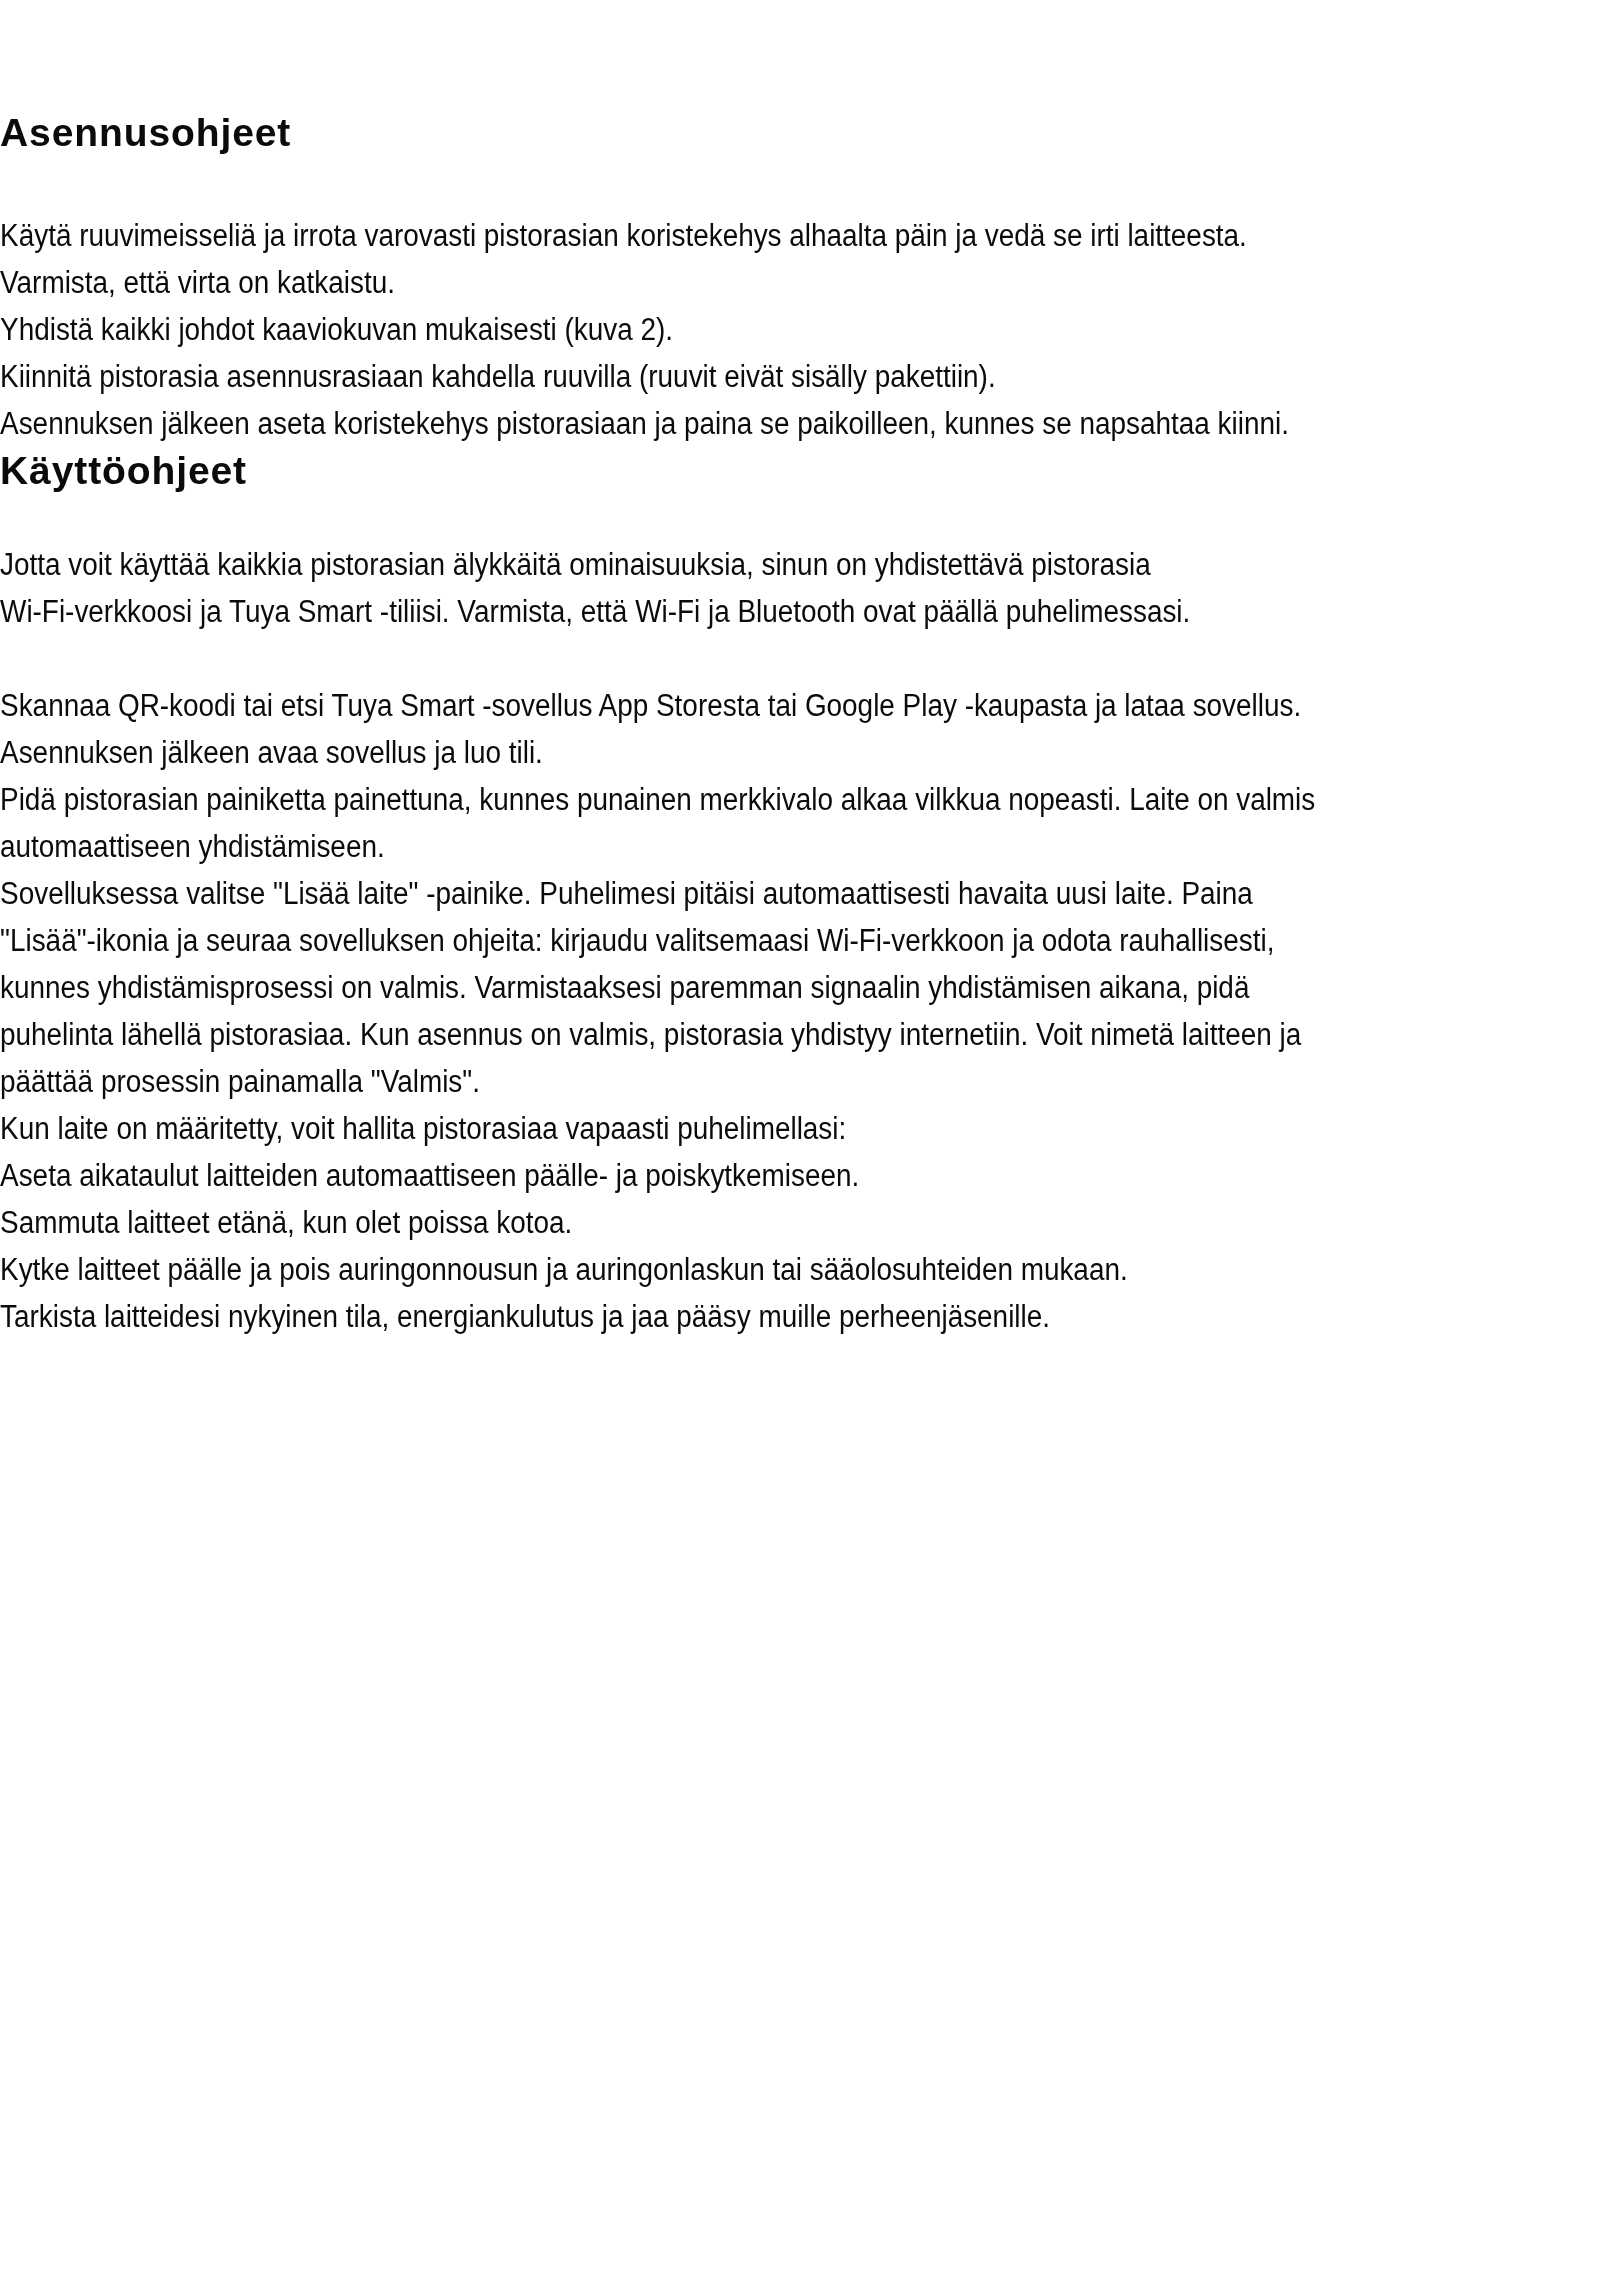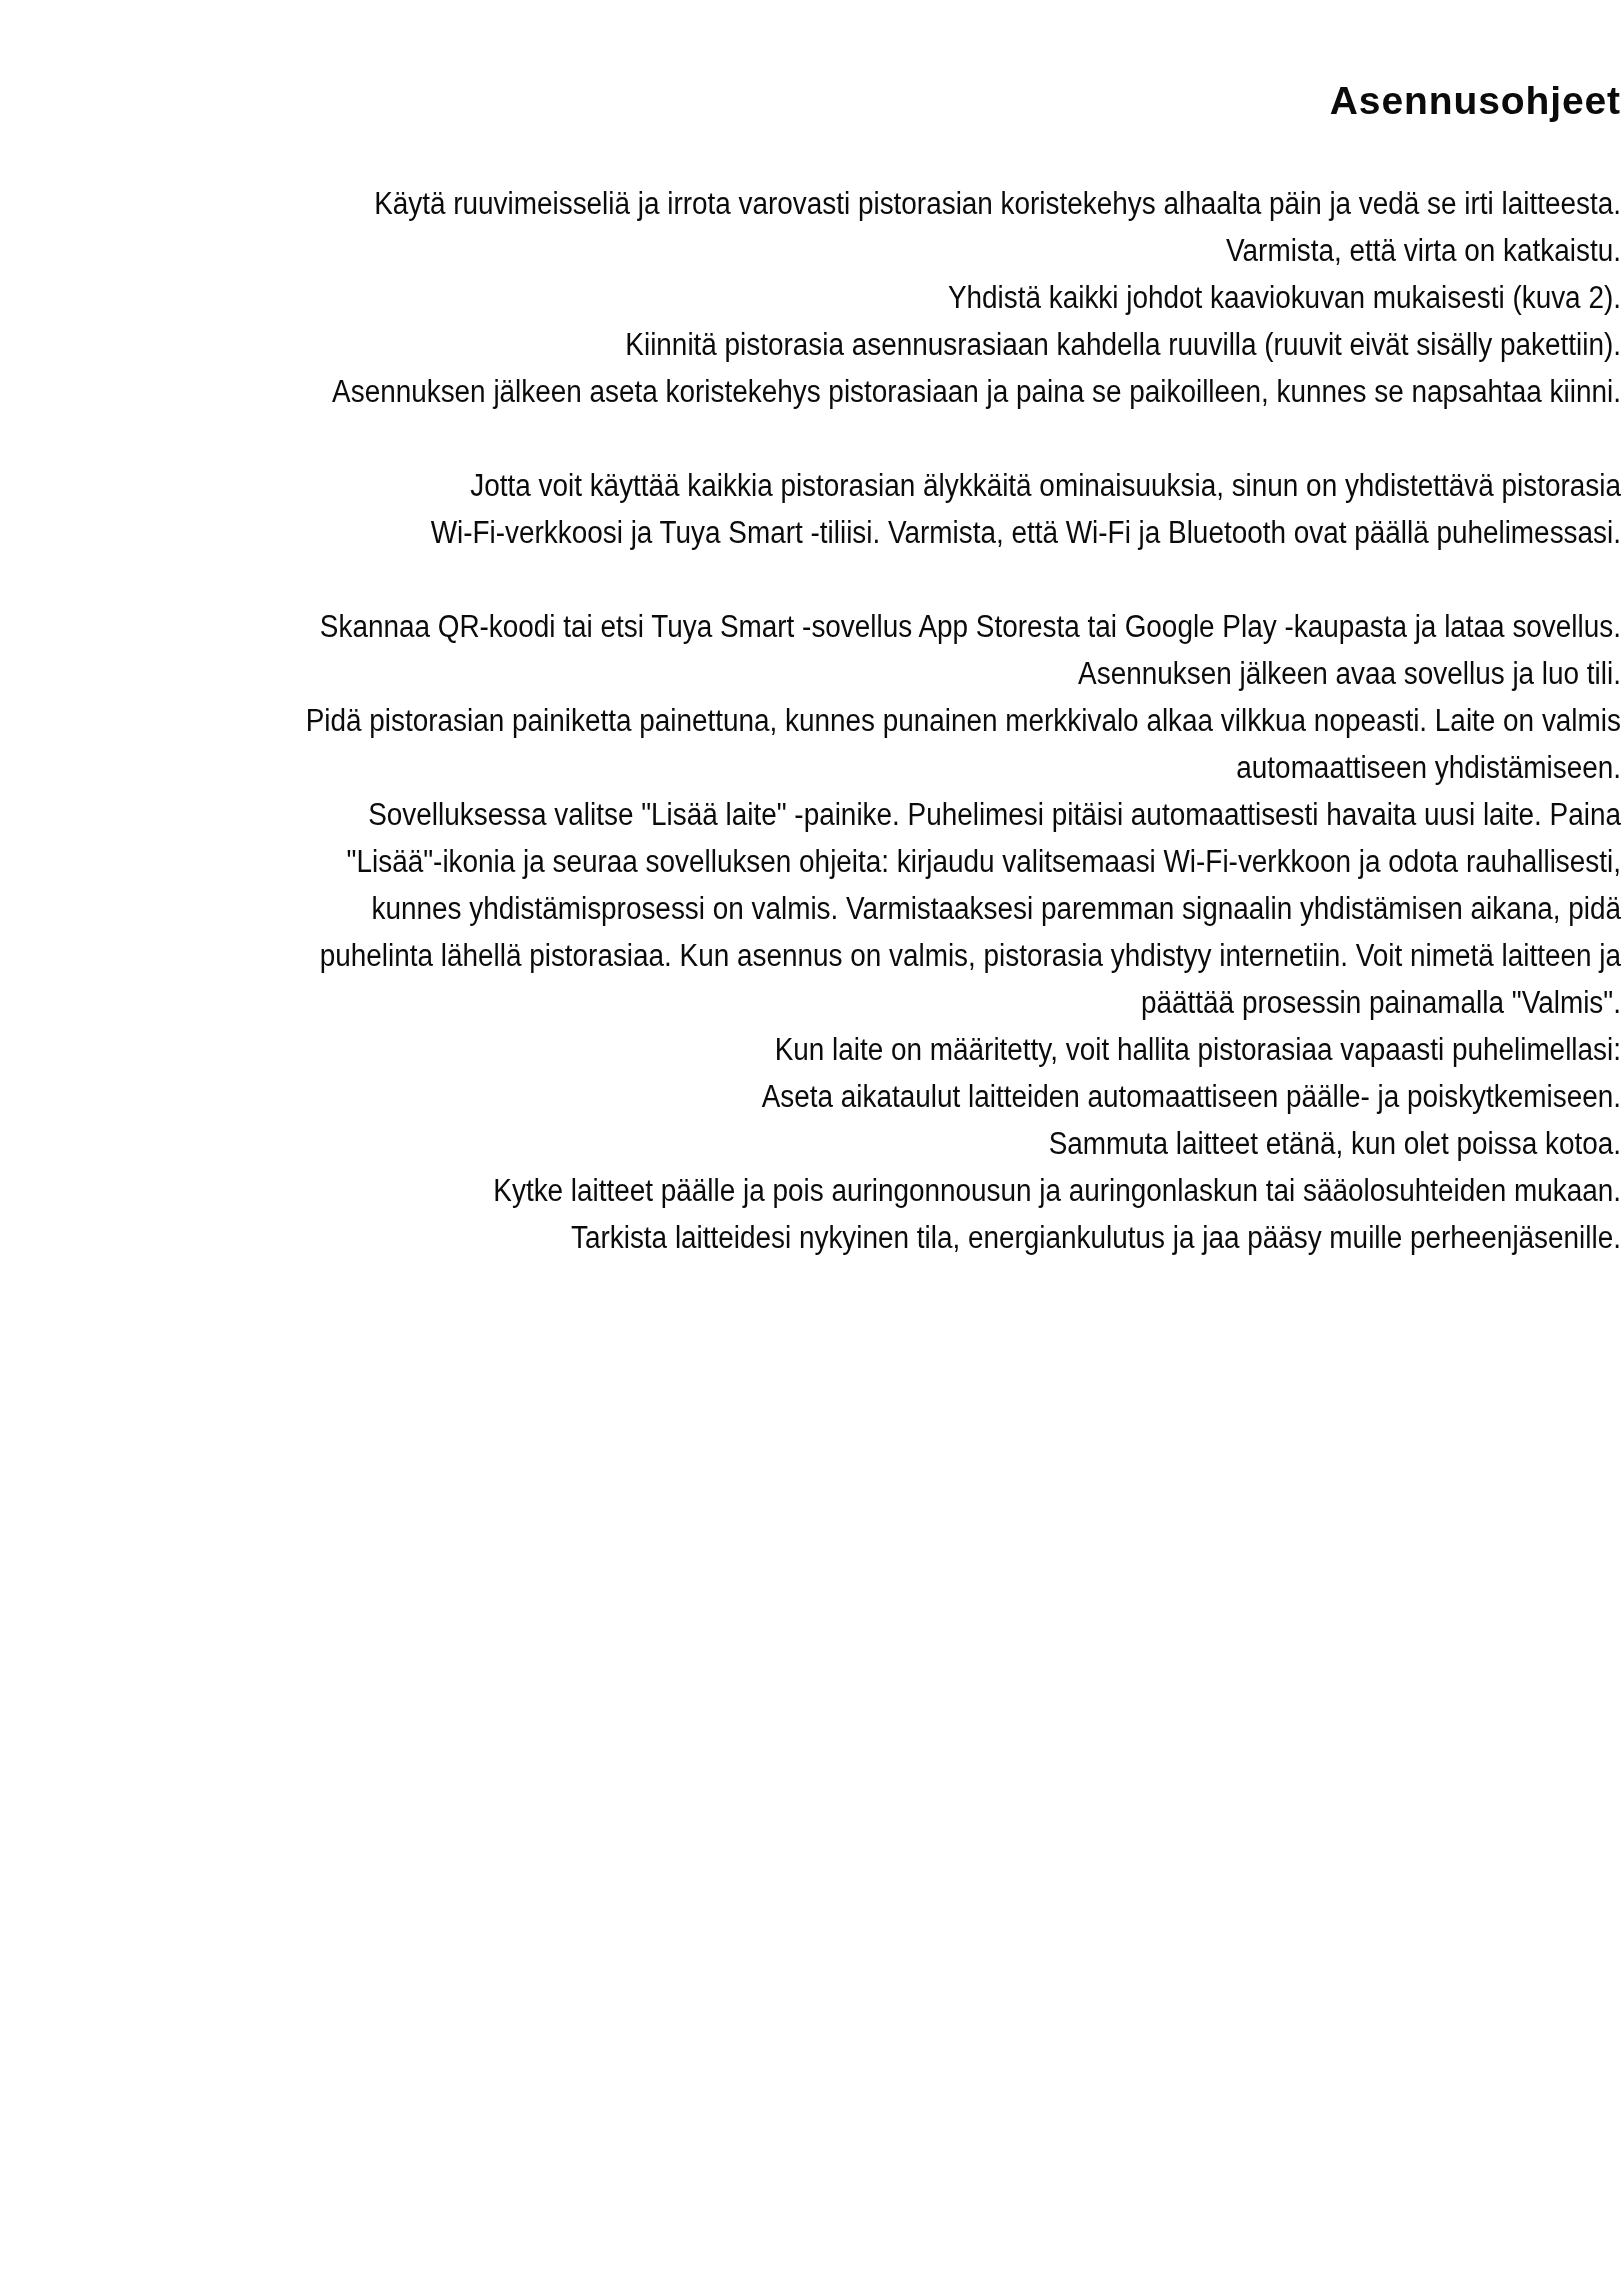--- a/index.html
+++ b/index.html
@@ -10,22 +10,22 @@
   .page {
     position: relative;
     width: 1621px;
     height: 2293px;
     background: #ffffff;
     overflow: hidden;
     font-family: "Liberation Sans", sans-serif;
     color: #0b0b0b;
   }
   .content {
-    padding-top: 77px;
-    text-align: right;
+    padding-top: 109px;
+    text-align: left;
   }
   .heading {
     margin: 0;
     font-size: 39px;
     font-weight: bold;
     line-height: 47px;
     letter-spacing: 0.9px;
     white-space: nowrap;
   }
   
@@ -54,20 +54,21 @@
     <div class="spacer-lg"></div>
 
     <div class="condensed">
       <div class="line">Käytä ruuvimeisseliä ja irrota varovasti pistorasian koristekehys alhaalta päin ja vedä se irti laitteesta.</div>
       <div class="line">Varmista, että virta on katkaistu.</div>
       <div class="line">Yhdistä kaikki johdot kaaviokuvan mukaisesti (kuva 2).</div>
       <div class="line">Kiinnitä pistorasia asennusrasiaan kahdella ruuvilla (ruuvit eivät sisälly pakettiin).</div>
       <div class="line">Asennuksen jälkeen aseta koristekehys pistorasiaan ja paina se paikoilleen, kunnes se napsahtaa kiinni.</div>
     </div>
 
+    <h2 class="heading">Käyttöohjeet</h2>
 
     <div class="spacer"></div>
 
     <div class="condensed">
       <div class="line">Jotta voit käyttää kaikkia pistorasian älykkäitä ominaisuuksia, sinun on yhdistettävä pistorasia</div>
       <div class="line">Wi-Fi-verkkoosi ja Tuya Smart -tiliisi. Varmista, että Wi-Fi ja Bluetooth ovat päällä puhelimessasi.</div>
     </div>
 
     <div class="spacer"></div>
 

